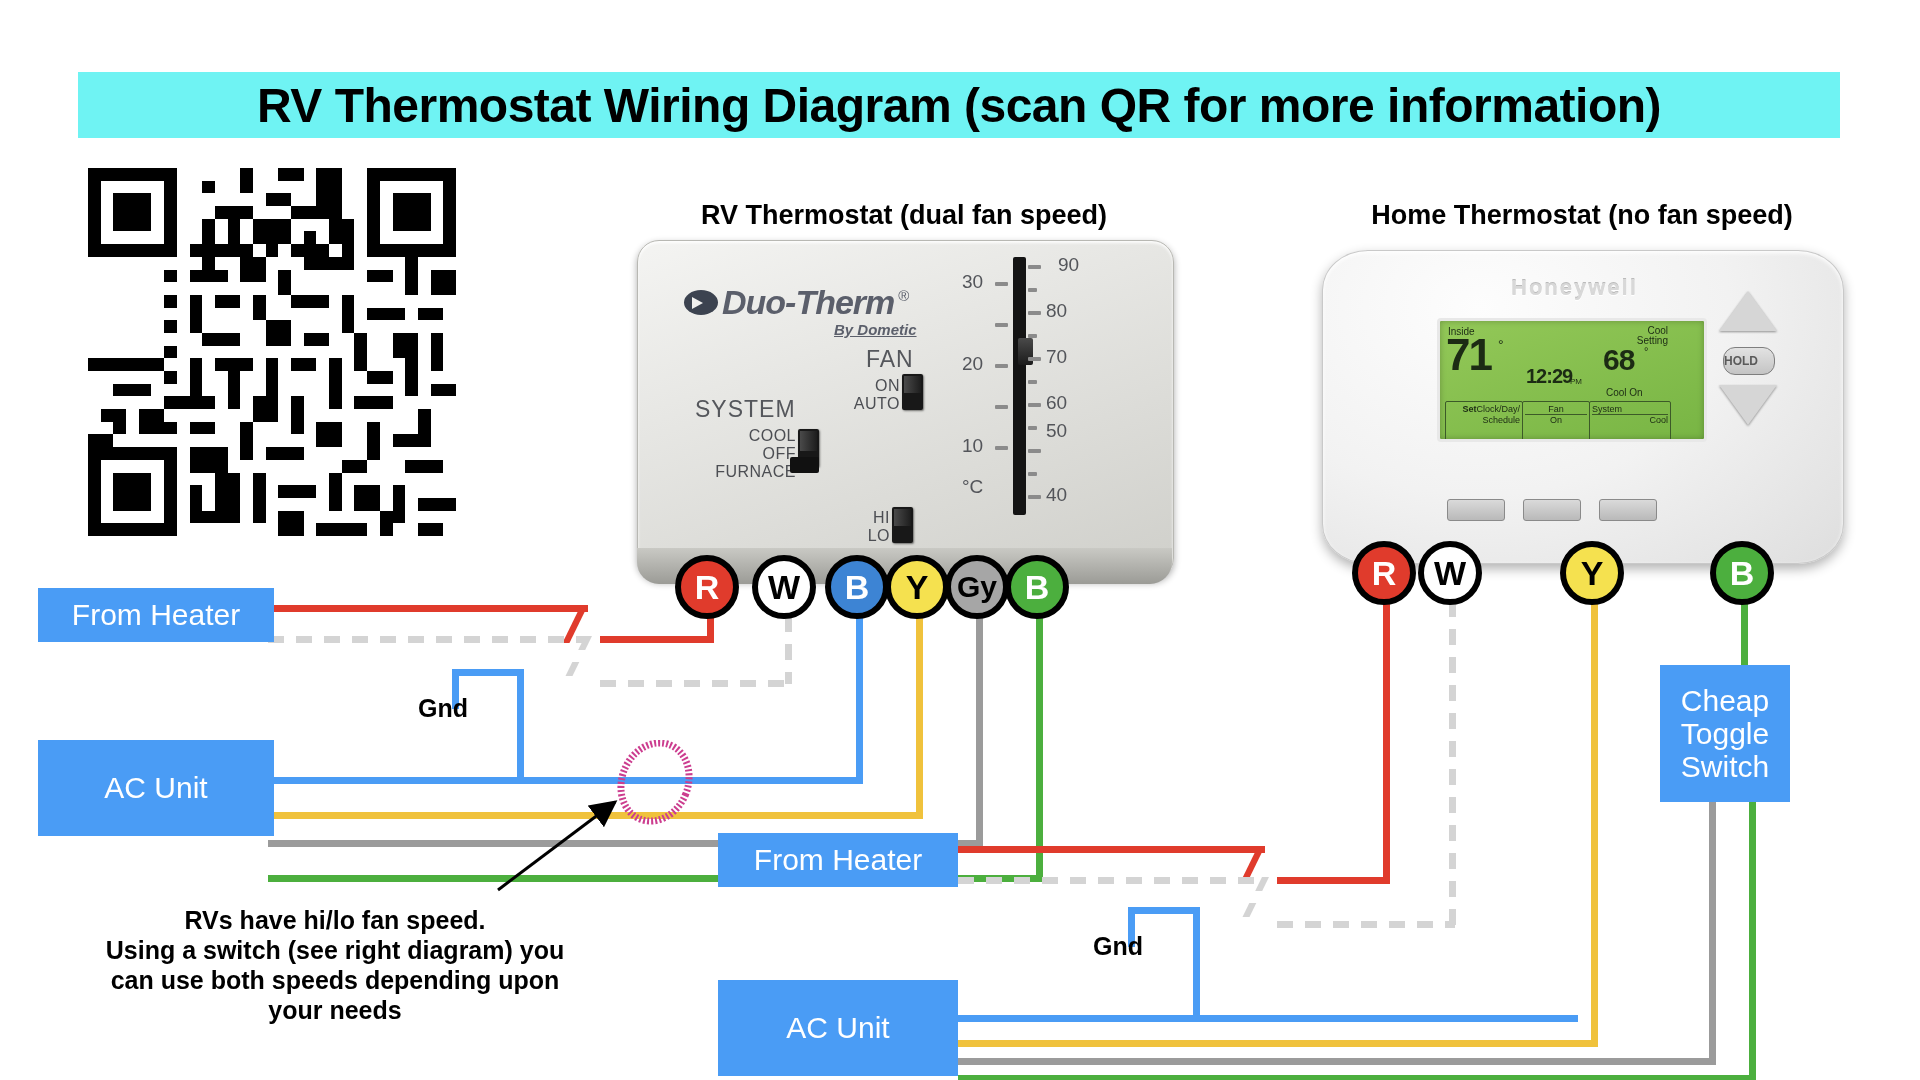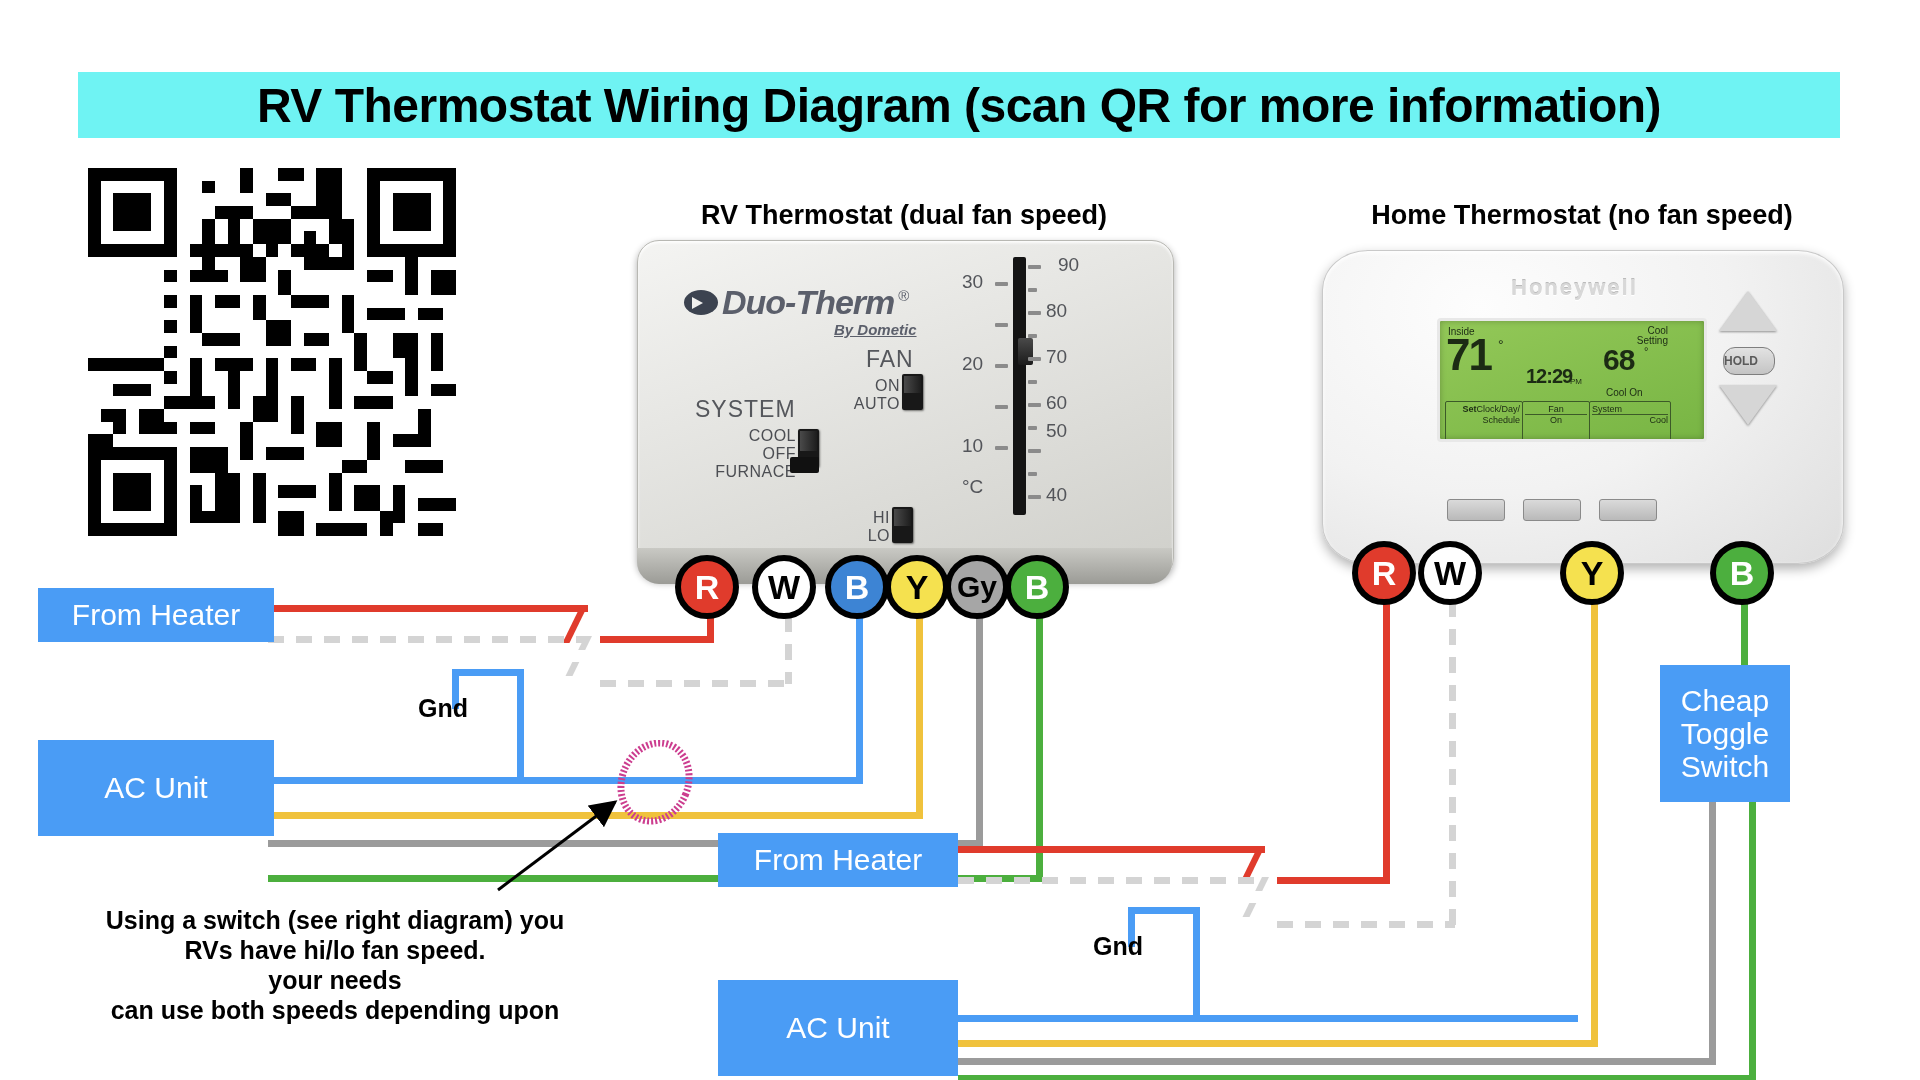--- a/index.html
+++ b/index.html
@@ -334,24 +334,24 @@
 <svg class="abs" style="left:490px;top:790px;" width="160" height="110">
   <defs>
       <marker id="ah" markerWidth="9" markerHeight="9" refX="8" refY="4.5" orient="auto">
     <polygon points="0 0, 9 4.5, 0 9" fill="#000"></polygon>
       </marker>
     </defs>
   <line x1="8" y1="100" x2="125" y2="12" stroke="#000" stroke-width="3" marker-end="url(#ah)"></line>
 </svg>
 
 <div class="abs" id="caption">
+  <div>RVs have hi/lo fan speed.</div>
   <div>Using a switch (see right diagram) you</div>
-  <div>RVs have hi/lo fan speed.</div>
+  <div>can use both speeds depending upon</div>
   <div>your needs</div>
-  <div>can use both speeds depending upon</div>
 </div>
 
 <div class="abs sec-head" style="left:1322px;top:200px;width:520px;">Home Thermostat (no fan speed)</div>
 
 <div class="abs" id="hw-body">
   <div class="abs" id="hw-brand" style="left:188px;top:24px;">Honeywell</div>
 
   <div class="abs hw-btn" style="left:124px;top:248px;width:56px;height:20px;"></div>
   <div class="abs hw-btn" style="left:200px;top:248px;width:56px;height:20px;"></div>
   <div class="abs hw-btn" style="left:276px;top:248px;width:56px;height:20px;"></div>

